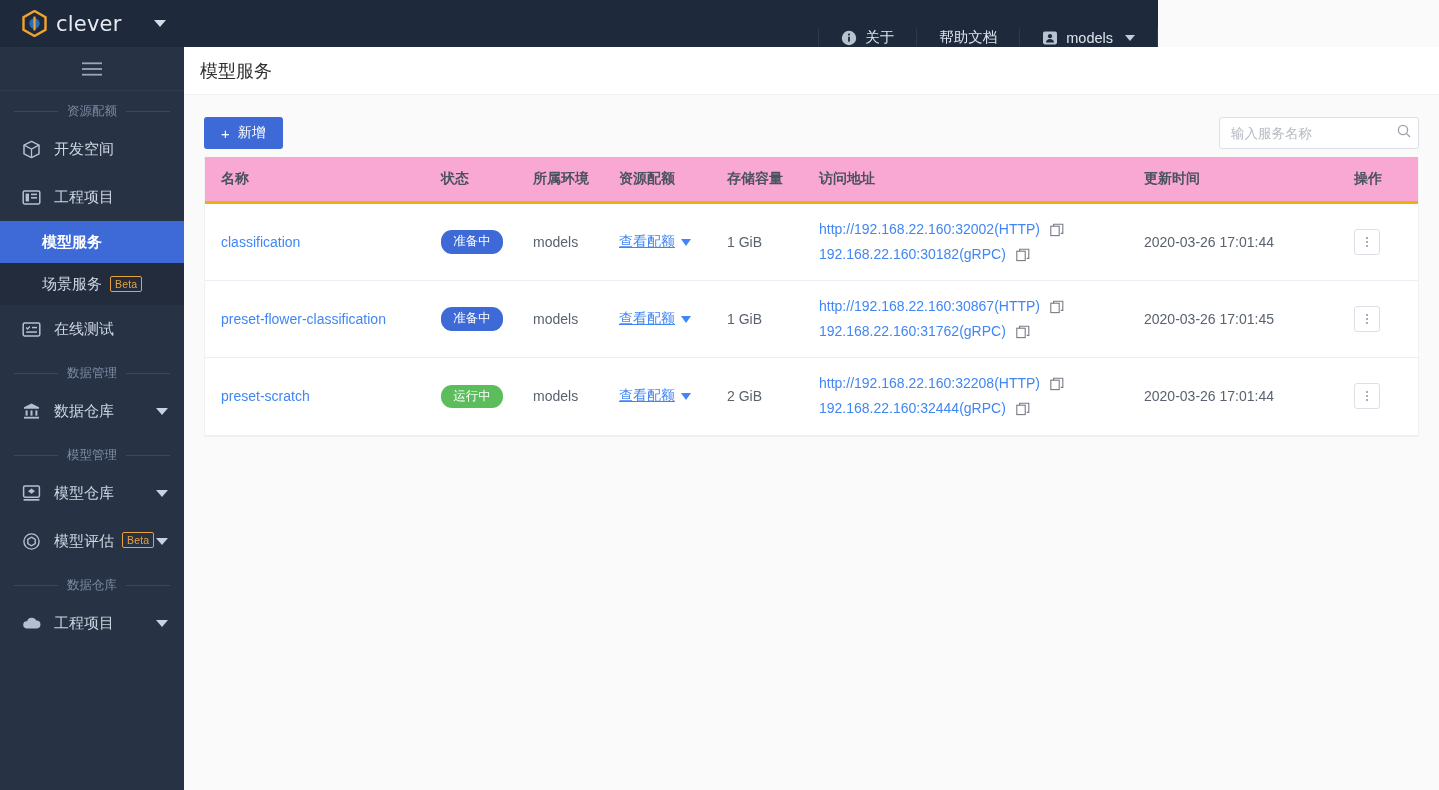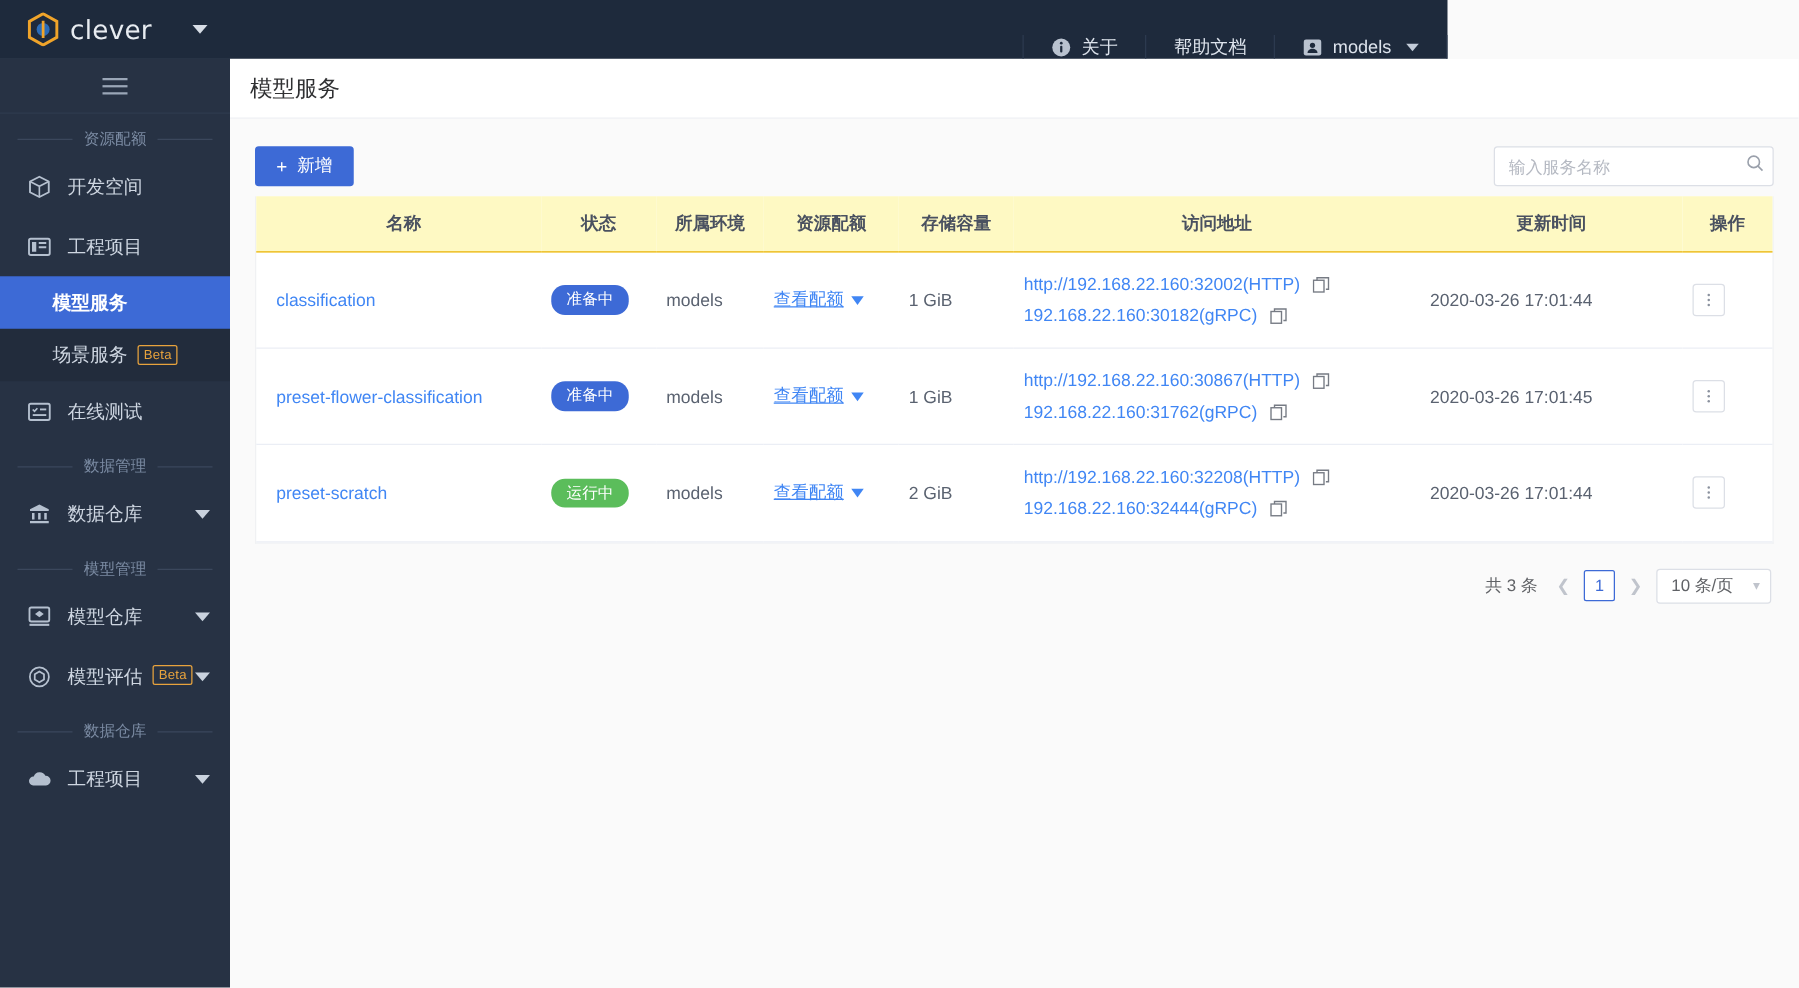--- a/index.html
+++ b/index.html
@@ -134,45 +134,45 @@
     border: none; border-radius: 3px;
     height: 32px; padding: 0 17px;
     font-size: 14px; cursor: pointer;
     display: inline-flex; align-items: center; gap: 8px;
     font-family: "Liberation Sans", sans-serif;
   }
   .btn-plus { font-size: 15px; line-height: 1; }
 
   .search-box {
     position: relative;
-    width: 224px; height: 32px; border-radius: 13px;
+    width: 200px; height: 32px; border-radius: 13px;
   }
   .search-box input {
     width: 100%; height: 100%;
     border: 1px solid #dcdfe6; border-radius: 3px;
     padding: 0 28px 0 11px;
     font-size: 13.5px; color: #606266;
     font-family: "Liberation Sans", sans-serif;
     outline: none; background: #fff;
   }
   .search-box input::placeholder { color: #b5b9c2; }
   .search-icon {
     position: absolute; right: 8px; top: 50%; transform: translateY(-50%);
     pointer-events: none;
   }
 
   
   .table-card { background: #fff; border: 1px solid #f0f1f3; border-top: none; }
   table.tbl { width: 100%; border-collapse: collapse; table-layout: fixed; }
   table.tbl thead th {
-    background: #fef9c3;
-    text-align: center;
+    background: #f9a8d4;
+    text-align: left;
     font-size: 14px; font-weight: 700; color: #4a5160;
     padding: 13px 8px;
-    border-bottom: 1px solid #eab308;
+    border-bottom: 3px solid #eab308;
     white-space: nowrap;
   }
   table.tbl tbody td {
     padding: 14px 8px;
     font-size: 14px; color: #5a6270;
     border-bottom: 1px solid #ebeef5;
     vertical-align: middle;
   }
   table.tbl tbody tr:last-child td { border-bottom: 1px solid #ebeef5; }
   .c-name { width: 228px; padding-left: 16px !important; }
@@ -603,25 +603,15 @@
                   <i></i>
                   <i></i>
                 </button>
             </td>
           </tr>
 
         </tbody>
       </table>
     </div>
 
-    <div class="pager">
-      <span class="pager-total">共 3 条</span>
-      <span class="pg-arrow">❮</span>
-      <span class="pg-num">1</span>
-      <span class="pg-arrow">❯</span>
-      <span class="pg-size">
-        <span>10 条/页</span>
-        <span class="vcaret">▾</span>
-      </span>
-    </div>
 
   </div>
 </div>
 
 </body></html>

